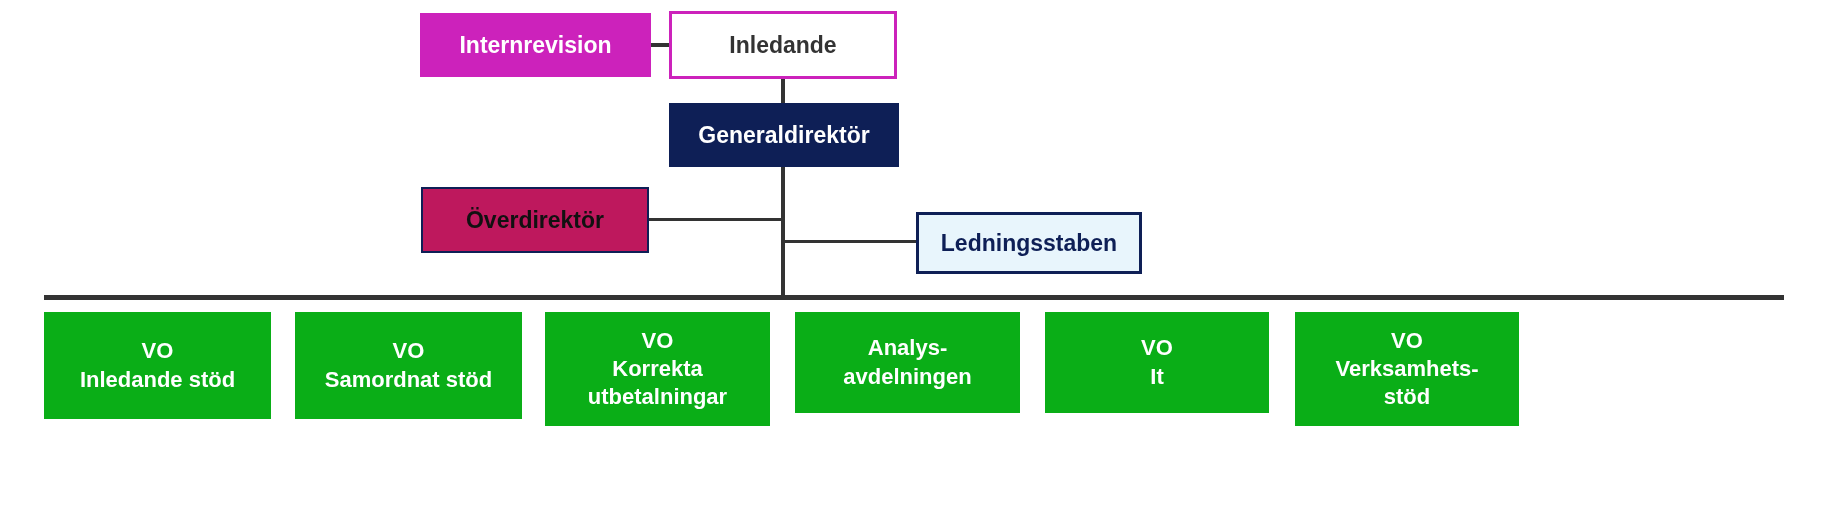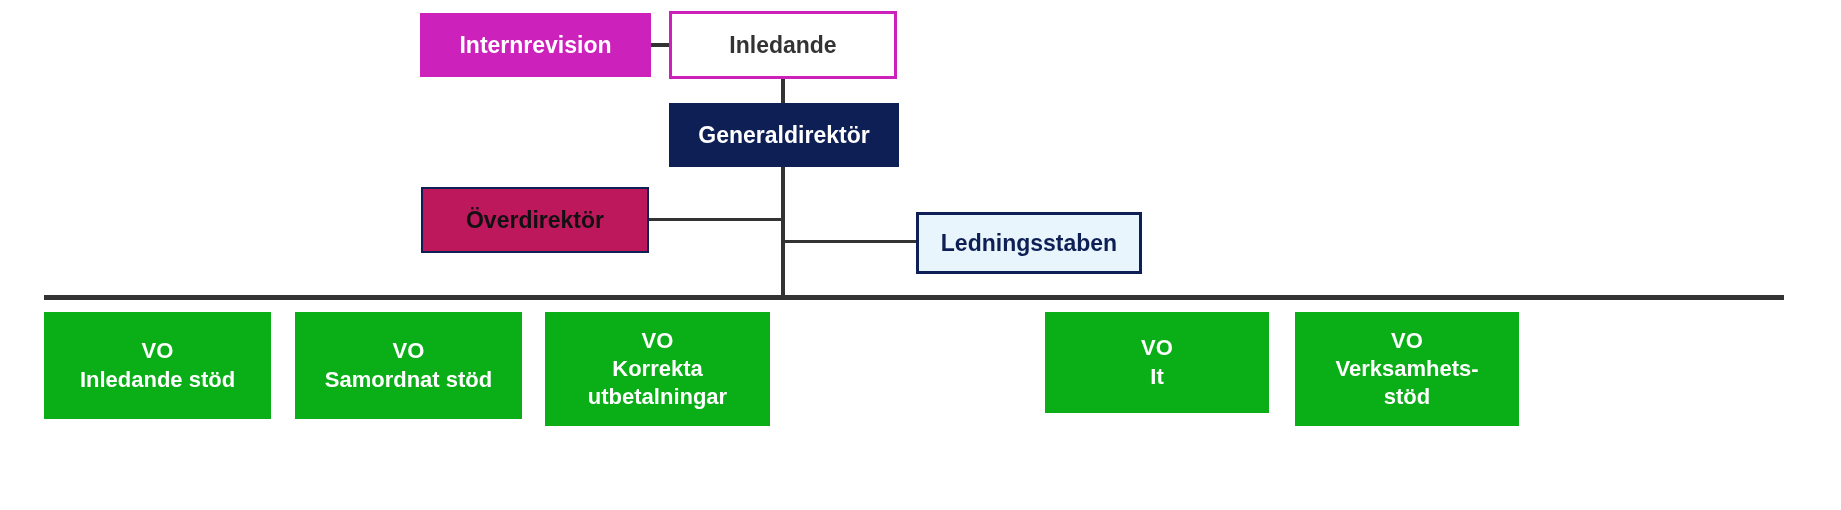--- a/index.html
+++ b/index.html
@@ -106,19 +106,21 @@
   <div class="node node-overdirektor">Överdirektör</div>
   <div class="node node-ledningsstaben">Ledningsstaben</div>
 
   <div class="vo vo-0">VO
 Inledande stöd</div>
   <div class="vo vo-1">VO
 Samordnat stöd</div>
   <div class="vo vo-2">VO
 Korrekta
 utbetalningar</div>
+  <div class="vo vo-3">Analys-
+avdelningen</div>
   <div class="vo vo-4">VO
 It</div>
   <div class="vo vo-5">VO
 Verksamhets-
 stöd</div>
 
 </div>
 
 </body></html>

